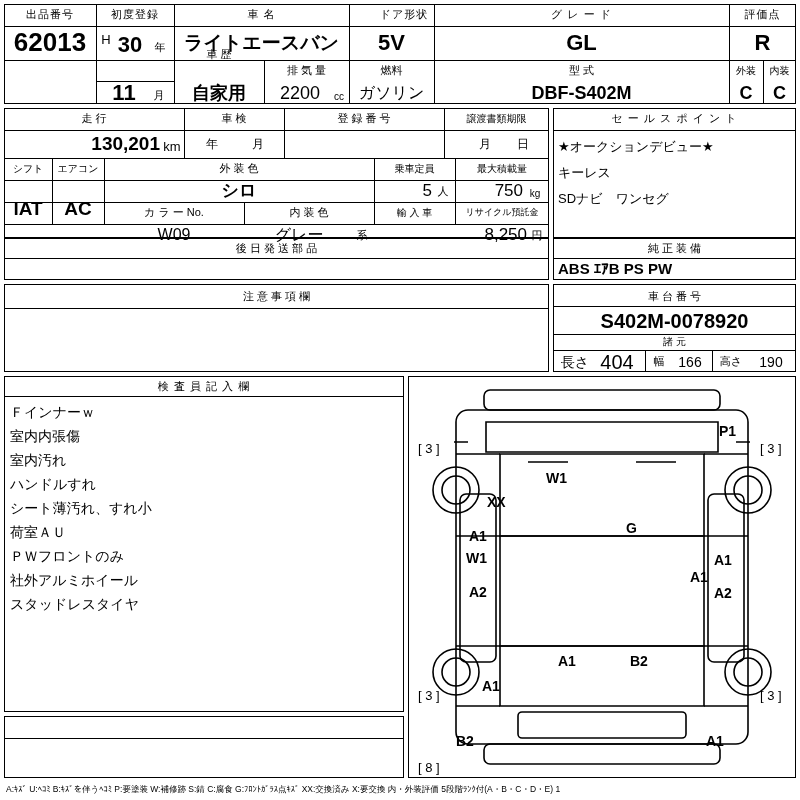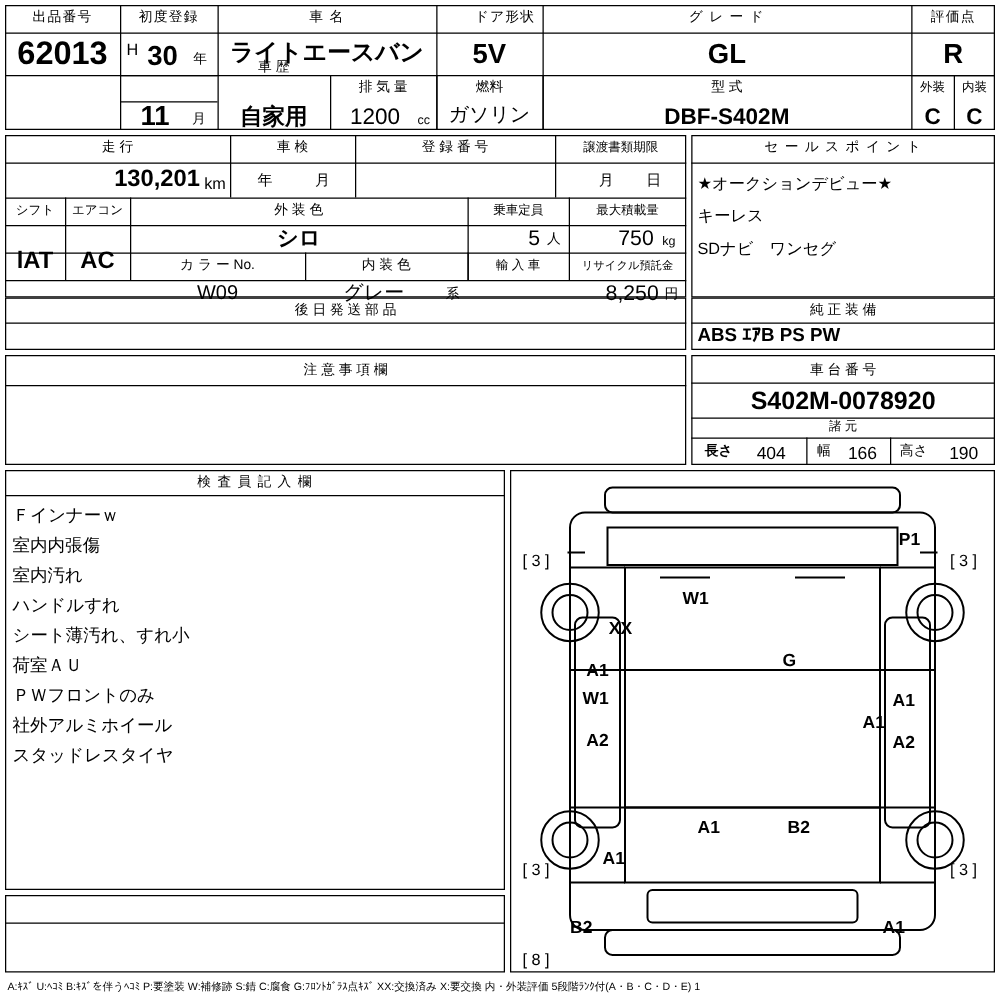--- a/index.html
+++ b/index.html
@@ -76,21 +76,21 @@
   <div class="lbl hdr" style="left:434px;top:5px;width:295px;height:20px;">グ レ ー ド</div>
   <div class="lbl big" style="left:434px;top:28px;width:295px;height:30px;">GL</div>
 
   <div class="lbl hdr" style="left:729px;top:5px;width:67px;height:20px;">評価点</div>
   <div class="lbl big" style="left:729px;top:28px;width:67px;height:30px;">R</div>
 
   <div class="lbl hdr2" style="left:174px;top:46px;width:90px;height:18px;">車 歴</div>
   <div class="lbl" style="left:174px;top:82px;width:90px;height:22px;font-size:18px;font-weight:bold;">自家用</div>
 
   <div class="lbl hdr2" style="left:264px;top:62px;width:85px;height:18px;">排 気 量</div>
-  <div class="lbl" style="left:264px;top:82px;width:72px;height:22px;font-size:18px;">1200</div>
+  <div class="lbl" style="left:264px;top:82px;width:72px;height:22px;font-size:18px;">2200</div>
   <div class="lbl unit" style="left:330px;top:90px;width:18px;height:14px;">cc</div>
 
   <div class="lbl hdr2" style="left:349px;top:62px;width:85px;height:18px;">燃料</div>
   <div class="lbl" style="left:349px;top:82px;width:85px;height:22px;font-size:16px;">ガソリン</div>
 
   <div class="lbl hdr2" style="left:434px;top:62px;width:295px;height:18px;">型 式</div>
   <div class="lbl" style="left:434px;top:82px;width:295px;height:22px;font-size:18px;font-weight:bold;">DBF-S402M</div>
 
   <div class="lbl tiny" style="left:729px;top:62px;width:34px;height:18px;font-size:10px;">外装</div>
   <div class="lbl tiny" style="left:763px;top:62px;width:33px;height:18px;font-size:10px;">内装</div>
@@ -180,22 +180,22 @@
   <div class="bx" style="left:553px;top:284px;width:243px;height:88px;"></div>
   <div class="hline" style="left:553px;top:306px;width:243px;"></div>
   <div class="hline" style="left:553px;top:334px;width:243px;"></div>
   <div class="hline" style="left:553px;top:350px;width:243px;"></div>
   <div class="vline" style="left:645px;top:350px;height:22px;"></div>
   <div class="vline" style="left:712px;top:350px;height:22px;"></div>
   <div class="lbl hdr2" style="left:553px;top:288px;width:243px;height:18px;">車 台 番 号</div>
   <div class="lbl" style="left:553px;top:308px;width:243px;height:26px;font-size:20px;font-weight:bold;">S402M-0078920</div>
   <div class="lbl" style="left:553px;top:334px;width:243px;height:16px;font-size:10px;">諸 元</div>
 
-  <div class="lbl" style="left:558px;top:352px;width:34px;height:20px;font-size:11px;font-weight:bold;">長さ</div>
-  <div class="lbl" style="left:592px;top:352px;width:50px;height:20px;font-size:14px;text-align:right;">404</div>
+  <div class="lbl" style="left:558px;top:352px;width:34px;height:20px;font-size:14px;">長さ</div>
+  <div class="lbl" style="left:592px;top:352px;width:50px;height:20px;font-size:20px;text-align:right;">404</div>
   <div class="lbl" style="left:648px;top:352px;width:22px;height:20px;font-size:11px;">幅</div>
   <div class="lbl" style="left:668px;top:352px;width:44px;height:20px;font-size:14px;">166</div>
   <div class="lbl" style="left:714px;top:352px;width:34px;height:20px;font-size:11px;">高さ</div>
   <div class="lbl" style="left:748px;top:352px;width:46px;height:20px;font-size:14px;">190</div>
 
   <div class="bx" style="left:4px;top:376px;width:400px;height:336px;"></div>
   <div class="hline" style="left:4px;top:396px;width:400px;"></div>
   <div class="lbl hdr" style="left:4px;top:378px;width:400px;height:18px;">検 査 員 記 入 欄</div>
   <div class="free left" style="left:10px;top:400px;width:390px;">
     <div class="note" style="height:24px;line-height:24px;">Ｆインナーｗ</div>

